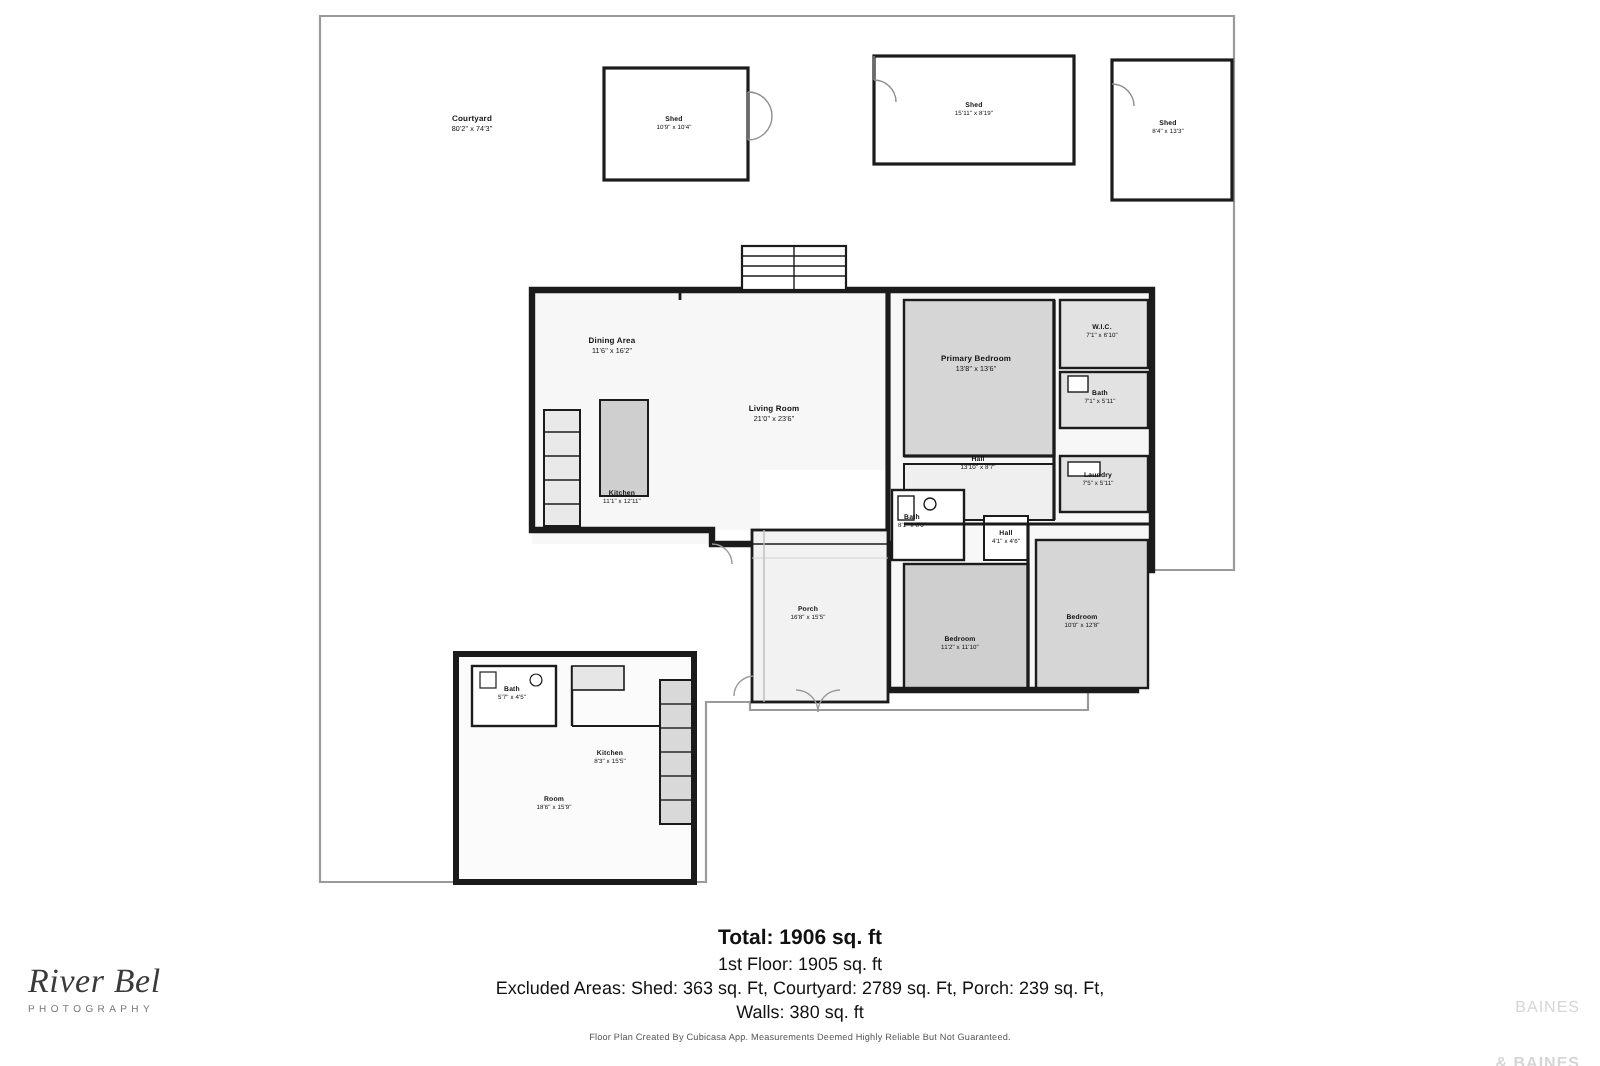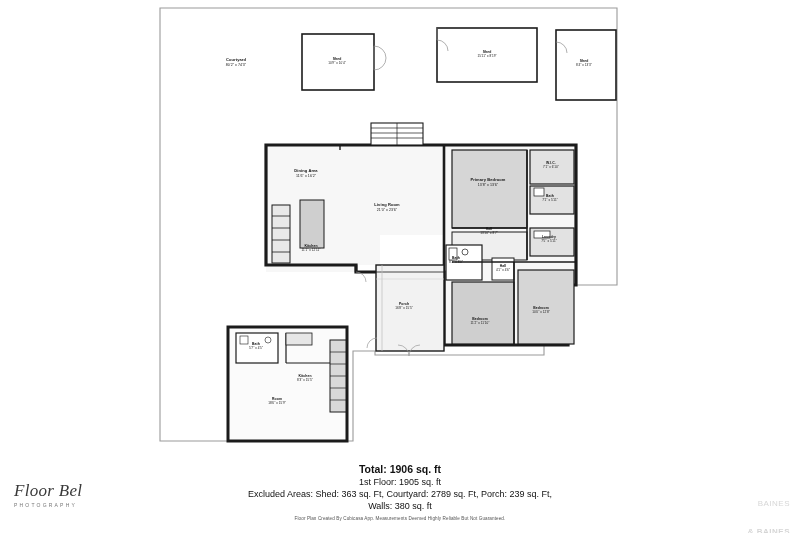--- a/index.html
+++ b/index.html
@@ -333,19 +333,19 @@
 <div id="summary">
   <div class="total">Total: 1906 sq. ft</div>
   <div class="floor">1st Floor: 1905 sq. ft</div>
   <div class="excluded">Excluded Areas: Shed: 363 sq. Ft, Courtyard: 2789 sq. Ft, Porch: 239 sq. Ft,</div>
   <div class="walls">Walls: 380 sq. ft</div>
 </div>
 
 <div id="credit">Floor Plan Created By Cubicasa App. Measurements Deemed Highly Reliable But Not Guaranteed.</div>
 
 <div id="logo-left">
-  <div class="brand">Floor Bel</div>
+  <div class="brand">River Bel</div>
   <div class="sub">PHOTOGRAPHY</div>
 </div>
 <div id="logo-right">
   <div class="l1">BAINES</div>
   <div class="l2">&amp; BAINES</div>
 </div>
 
 </body></html>

